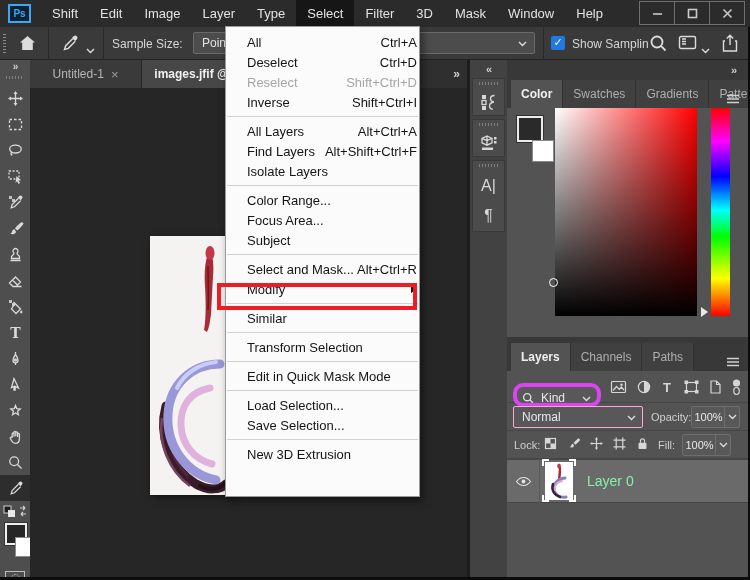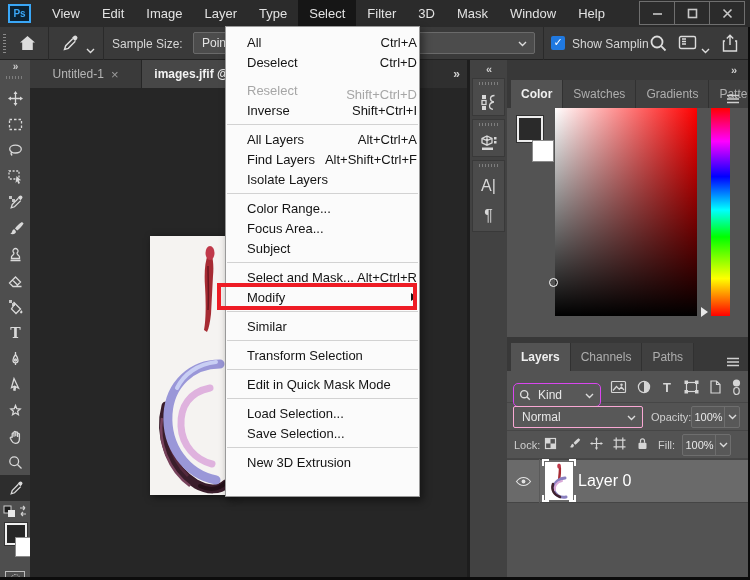--- a/index.html
+++ b/index.html
@@ -123,21 +123,21 @@
   .cp-huearrow{ position:absolute; left:194px; top:199px; width:0; height:0;
                 border-top:5px solid transparent; border-bottom:5px solid transparent;
                 border-left:7px solid #e8e8e8; }
 
   .panel-gap{ height:6px; background:#383838; }
 
   .layers-body{ position:relative; height:209px; background:#535353; }
   .lrow{ position:relative; border-bottom:1px solid #464646; }
   .filter-row{ height:32px; }
   .kind-box{ position:absolute; left:6px; top:12px; width:88px; height:24px;
-             background:#585858; border:1px solid #d946ef; border-radius:5px;
+             background:#585858; border:4px solid #d946ef; border-radius:10px;
              font-size:12px; color:#e8e8e8; line-height:22px; padding-left:24px; }
   .kind-box .mag{ position:absolute; left:5px; top:5px; }
   .kind-box .chev{ position:absolute; right:6px; top:9px; }
   .f-icons{ position:absolute; left:100px; top:4px; width:138px; height:24px;
             display:flex; align-items:center; justify-content:space-between; padding:0 3px; }
   .f-icons svg{ stroke:#d6d6d6; stroke-width:1.2; fill:none; }
   .f-icons svg .f, .f-icons text{ fill:#d6d6d6; stroke:none; }
   .blend-row{ height:28px; }
   .blend-box{ position:absolute; left:6px; top:3px; width:130px; height:22px;
               background:#585858; border:1px solid #f9a8d4; border-radius:2px;
@@ -159,49 +159,49 @@
              display:flex; align-items:center; justify-content:center; }
   .eye-cell svg{ stroke:#e2e2e2; stroke-width:1.2; fill:none; }
   .eye-cell svg .f{ fill:#e2e2e2; stroke:none; }
   .thumb-cell{ position:relative; width:38px; height:44px; }
   .thumb{ position:absolute; left:5px; top:3px; width:28px; height:38px; background:#fff; }
   .bracket{ position:absolute; width:7px; height:7px; border:2px solid #fff; }
   .bk-tl{ left:2px; top:0; border-right:none; border-bottom:none; }
   .bk-tr{ right:2px; top:0; border-left:none; border-bottom:none; }
   .bk-bl{ left:2px; bottom:1px; border-right:none; border-top:none; }
   .bk-br{ right:2px; bottom:1px; border-left:none; border-top:none; }
-  .layer-name{ font-size:16px; color:#ffffff; margin-left:0; }
+  .layer-name{ font-size:14px; color:#86efac; margin-left:9px; }
 
   
   .select-menu{ position:absolute; left:225px; top:26px; width:195px; height:471px;
                 background:#fbfbfb; border:1px solid #9a9a9a; z-index:40;
                 box-shadow:3px 4px 8px rgba(0,0,0,.45); padding-top:5px; }
   .mi{ height:20px; display:flex; align-items:center; justify-content:space-between;
        padding:0 2px 0 21px; font-size:13px; color:#141414; }
   .mi .short{ color:#141414; }
-  .mi.disabled, .mi.disabled .short{ color:#a6a6a6;margin-top:8px; }
+  .mi.disabled, .mi.disabled .short{ color:#a6a6a6; }
   .mi .subarrow{ width:0; height:0; border-top:4px solid transparent;
                  border-bottom:4px solid transparent; border-left:6px solid #141414; }
   .msep{ height:1px; background:#d2d2d2; margin:4px 1px; }
 
   .red-box{ position:absolute; left:217px; top:283px; width:200px; height:27px;
             border:4px solid #ee1c25; z-index:50; pointer-events:none; }
 
   .edge-bottom{ position:absolute; left:0; top:577px; width:750px; height:3px; background:#0c0c0c; }
   .edge-right{ position:absolute; left:748px; top:27px; width:2px; height:553px; background:#0c0c0c; }
 </style>
 </head>
 <body>
 
 <div class="app">
 
   <div class="titlebar">
     <div class="ps-logo">Ps</div>
     <div class="top-menus" id="top-menus">
-        <div class="tm-item">View</div>
+        <div class="tm-item">Shift</div>
         <div class="tm-item">Edit</div>
         <div class="tm-item">Image</div>
         <div class="tm-item">Layer</div>
         <div class="tm-item">Type</div>
         <div class="tm-item active">Select</div>
         <div class="tm-item">Filter</div>
         <div class="tm-item">3D</div>
         <div class="tm-item">Mask</div>
         <div class="tm-item">Window</div>
         <div class="tm-item">Help</div>

